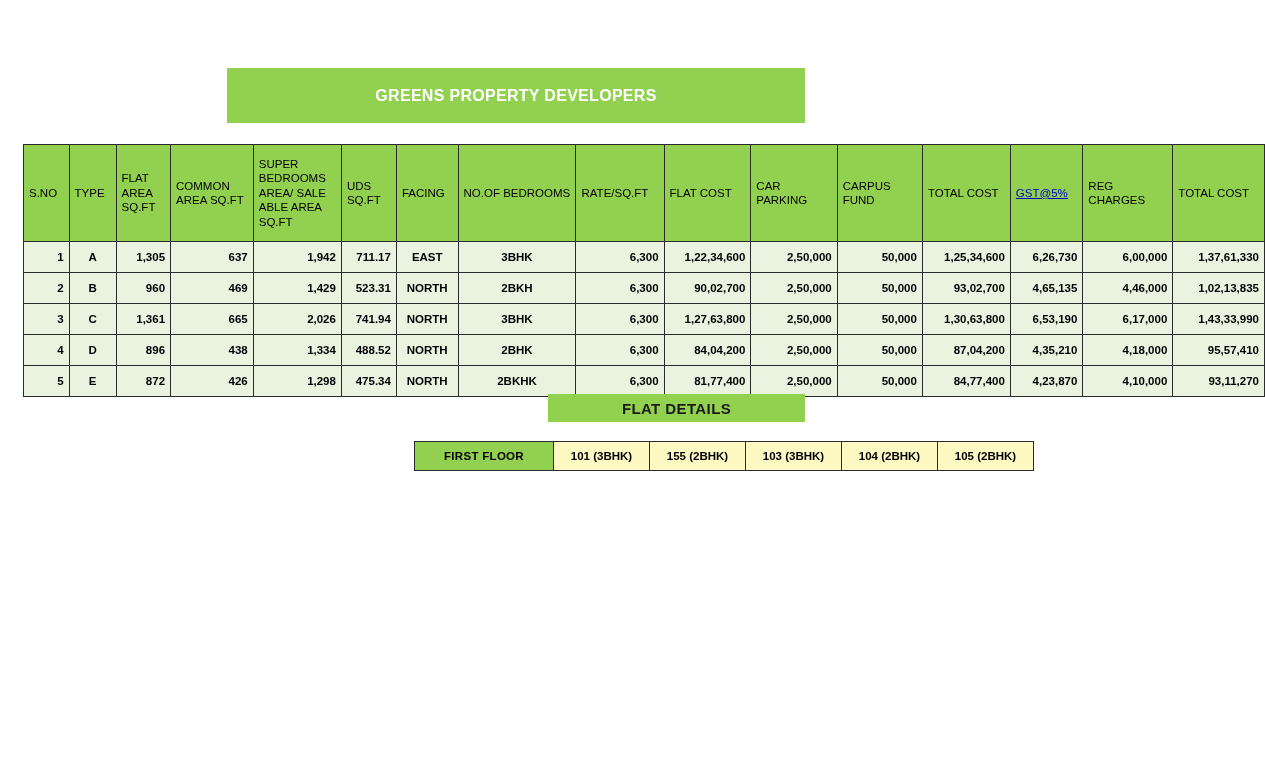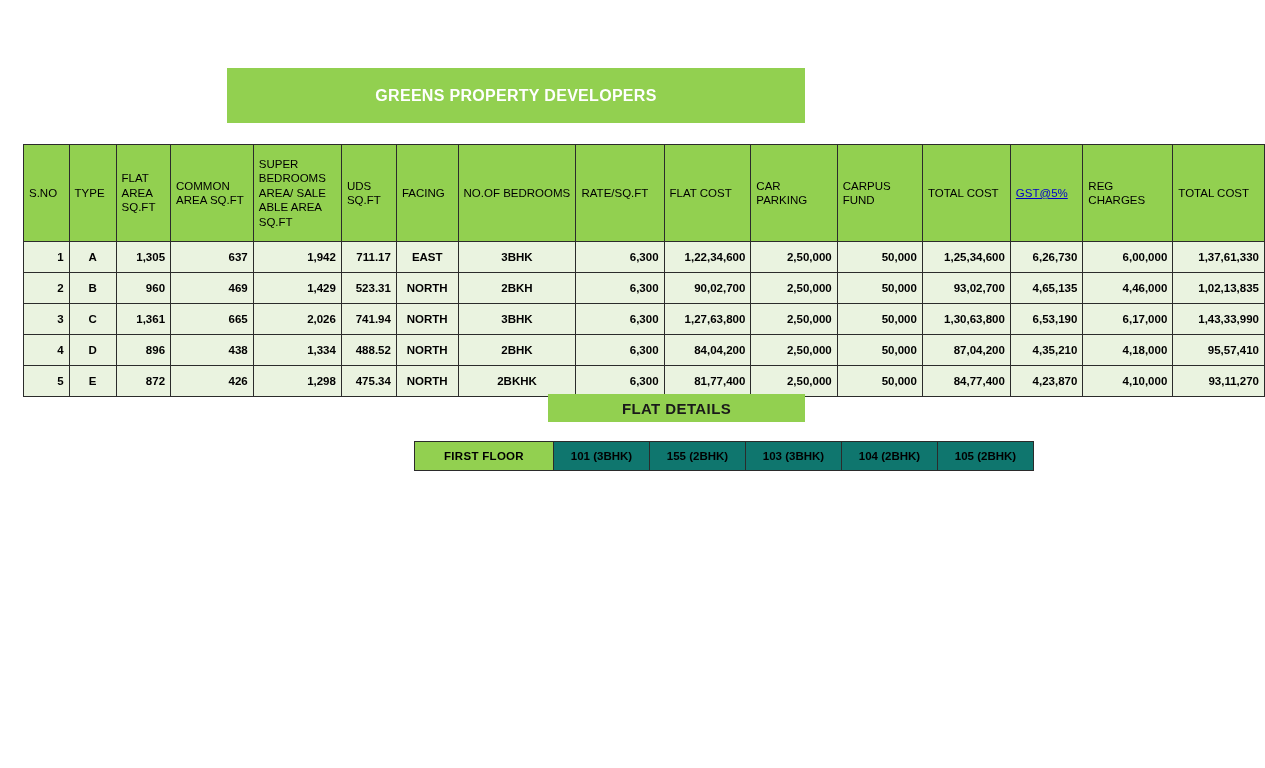--- a/index.html
+++ b/index.html
@@ -129,21 +129,21 @@
     padding-left: 16px;
   }
   table.fd td {
     border: 1px solid #2b2b2b;
     height: 26px;
     font-size: 11.5px;
     font-weight: bold;
     text-align: center;
     vertical-align: middle;
     color: #000000;
-    background: #0f766e;
+    background: #fef9c3;
   }
   table.fd td.floor-label {
     background: #92d050;
     width: 136px;
     letter-spacing: 0.3px;
   }
   table.fd td.unit { width: 93px; }
 </style>
 </head>
 <body>

